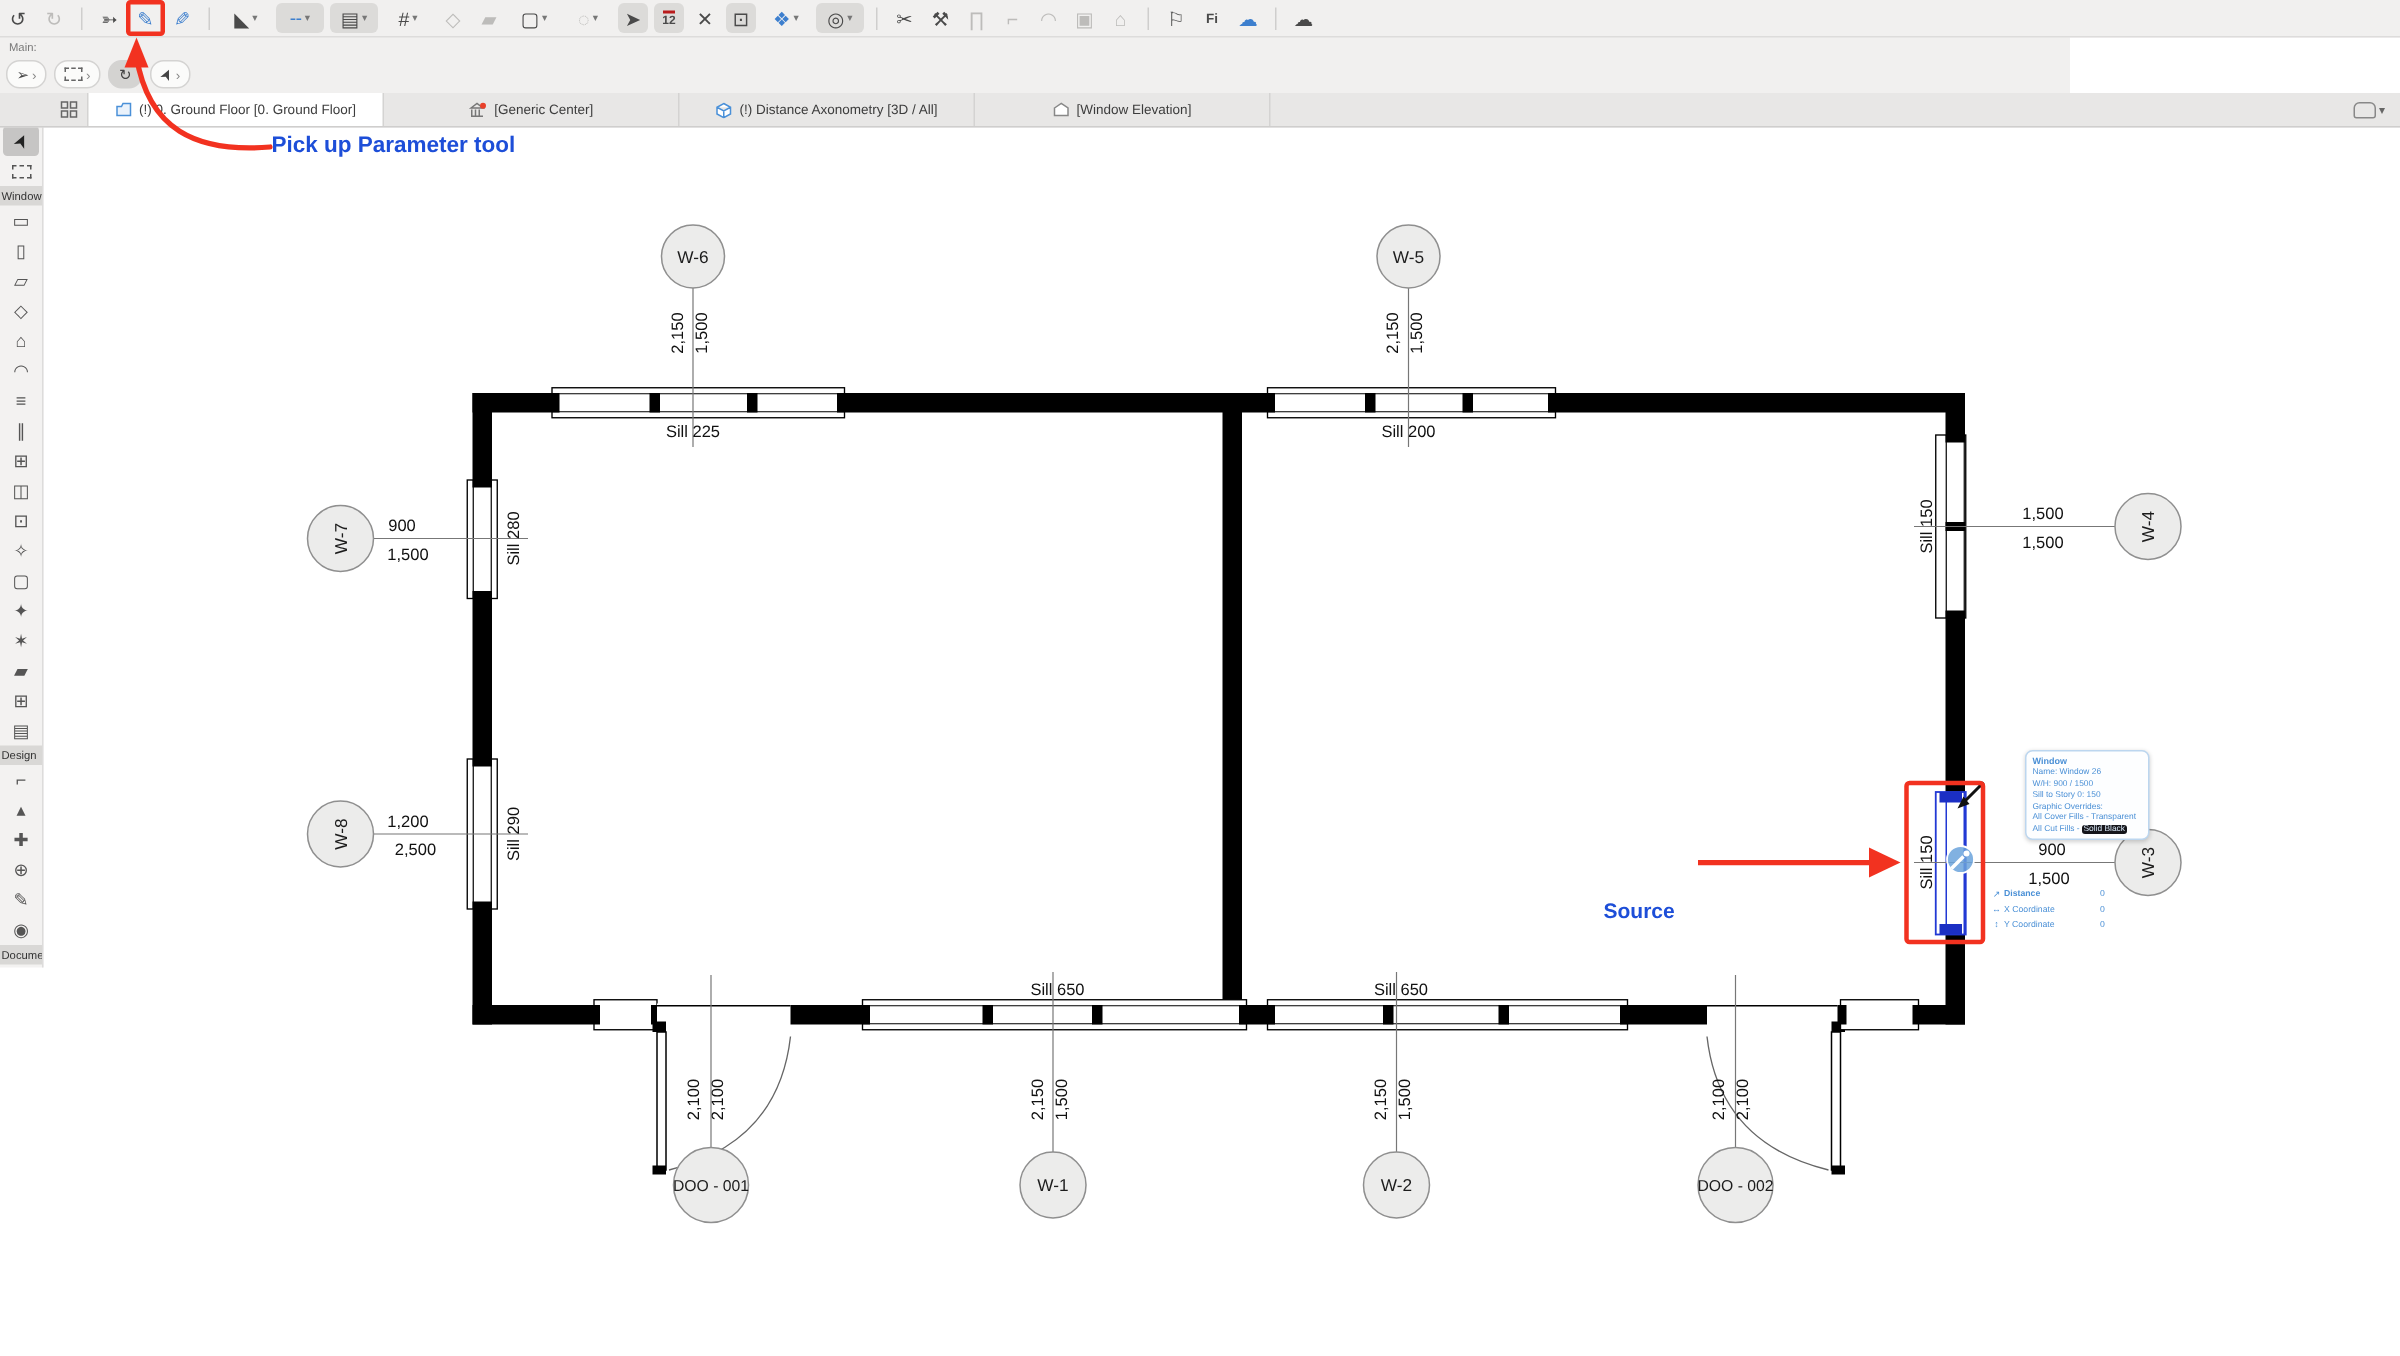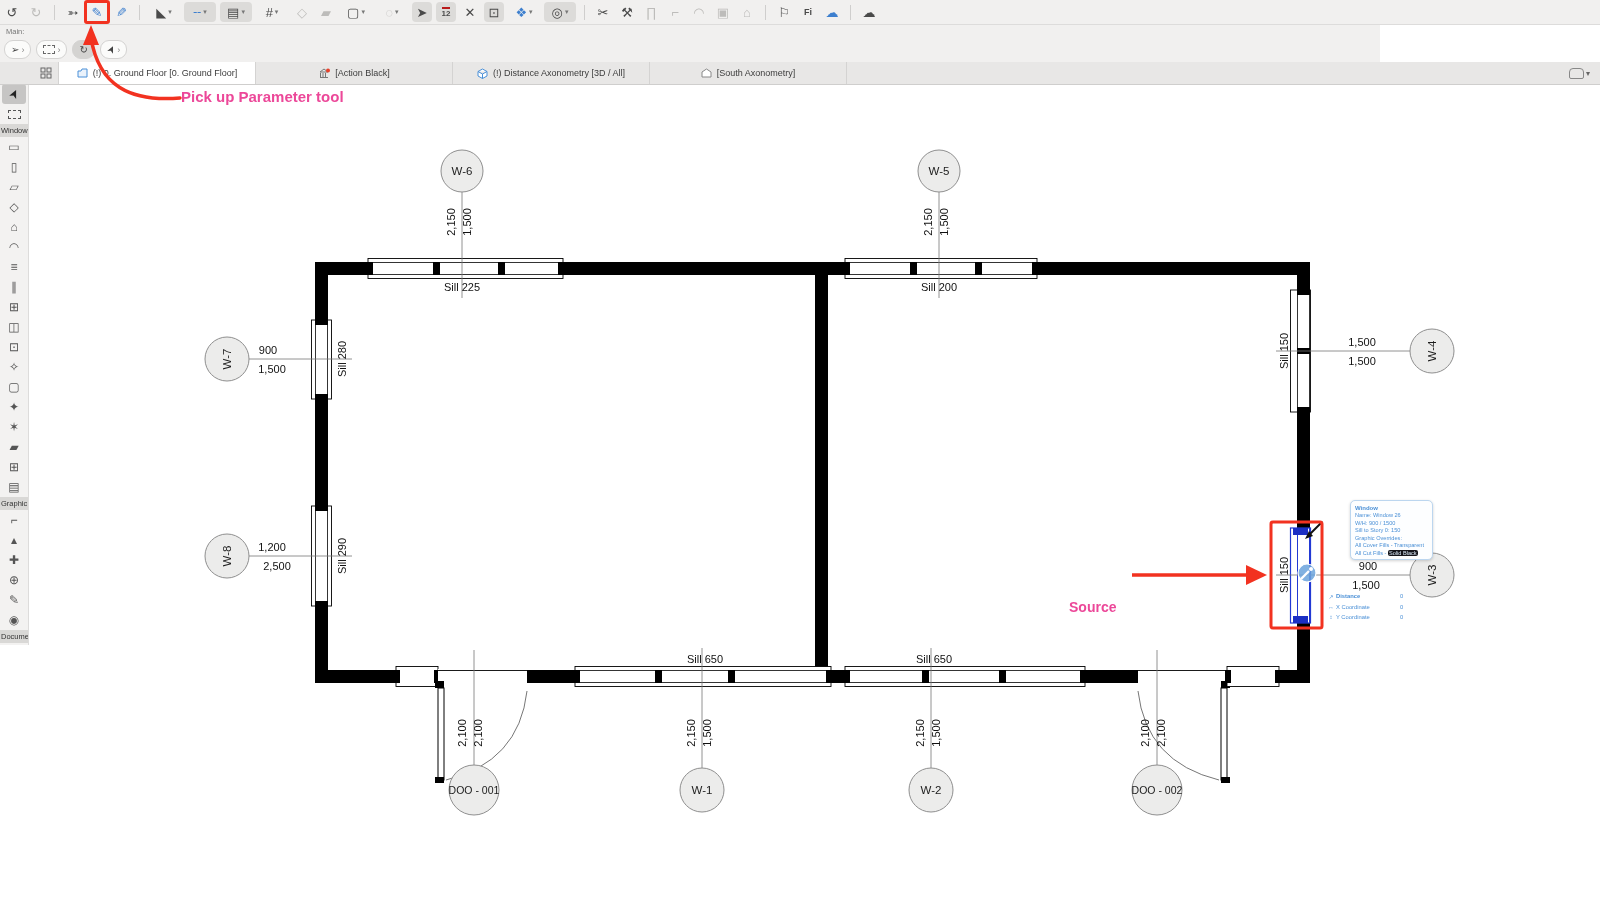--- a/index.html
+++ b/index.html
@@ -69,21 +69,21 @@
   
   .tracker{position:absolute;left:1326px;top:591px;width:88px;background:rgba(255,255,255,.82);
     z-index:3;font-size:5.8px;color:#4b90d6;}
   .trow{display:flex;align-items:center;height:10.5px;}
   .trow .ti{width:10px;text-align:center;font-size:6px;}
   .trow .tlbl{flex:1;}
   .trow.first .tlbl{font-weight:bold;}
   .trow .tval{width:14px;}
   
   .red-overlay{position:absolute;left:0;top:0;z-index:8;pointer-events:none;}
-  .ann-text{position:absolute;color:#ec4899;font-weight:bold;z-index:9;white-space:nowrap;}
+  .ann-text{position:absolute;color:#1d4ed8;font-weight:bold;z-index:9;white-space:nowrap;}
   .ann-pickup{left:181px;top:88px;font-size:15px;}
   .ann-source{left:1069px;top:599px;font-size:14px;}
 </style>
 </head>
 <body>
 
 <div class="toolbar">
   <div class="ticons">
 
       <span class="tbtn">
@@ -267,37 +267,37 @@
       </span>
     <span>(!) 0. Ground Floor [0. Ground Floor]</span>
   </div>
   <div class="tab">
     <span class="ticon">
       <svg width="12" height="11">
           <path d="M2 4 L6 1 L10 4 Z M2.5 5 v4 M5 5 v4 M7.5 5 v4 M2 9.5 h8" stroke="#777" fill="none"></path>
       <circle cx="10" cy="2.5" r="2" fill="#e8402a"></circle>
         </svg>
       </span>
-    <span>[Action Black]</span>
+    <span>[Generic Center]</span>
   </div>
   <div class="tab">
     <span class="ticon">
       <svg width="11" height="11">
           <path d="M5.5 1 L10 3.5 V8 L5.5 10.5 L1 8 V3.5 Z M1 3.5 L5.5 6 L10 3.5 M5.5 6 V10.5" fill="#fff" stroke="#4a90d8"></path>
         </svg>
       </span>
     <span>(!) Distance Axonometry [3D / All]</span>
   </div>
   <div class="tab">
     <span class="ticon">
       <svg width="11" height="10">
           <path d="M1 4 L5.5 1 L10 4 V9 H1 Z" fill="#fff" stroke="#888"></path>
         </svg>
       </span>
-    <span>[South Axonometry]</span>
+    <span>[Window Elevation]</span>
   </div>
   <span class="taboverflow">
     <span class="pillico"></span>
     <span class="ovchev">▾</span>
   </span>
 </div>
 
 <div class="toolbox">
 
     <div class="stool sel arrowg">
@@ -375,21 +375,21 @@
     </div>
 
     <div class="stool">
       <span class="g">⊞</span>
     </div>
 
     <div class="stool">
       <span class="g">▤</span>
     </div>
 
-    <div class="stool slabel"><span class="g">Graphic</span></div>
+    <div class="stool slabel"><span class="g">Design</span></div>
 
     <div class="stool">
       <span class="g">⌐</span>
     </div>
 
     <div class="stool">
       <span class="g">▴</span>
     </div>
 
     <div class="stool">

